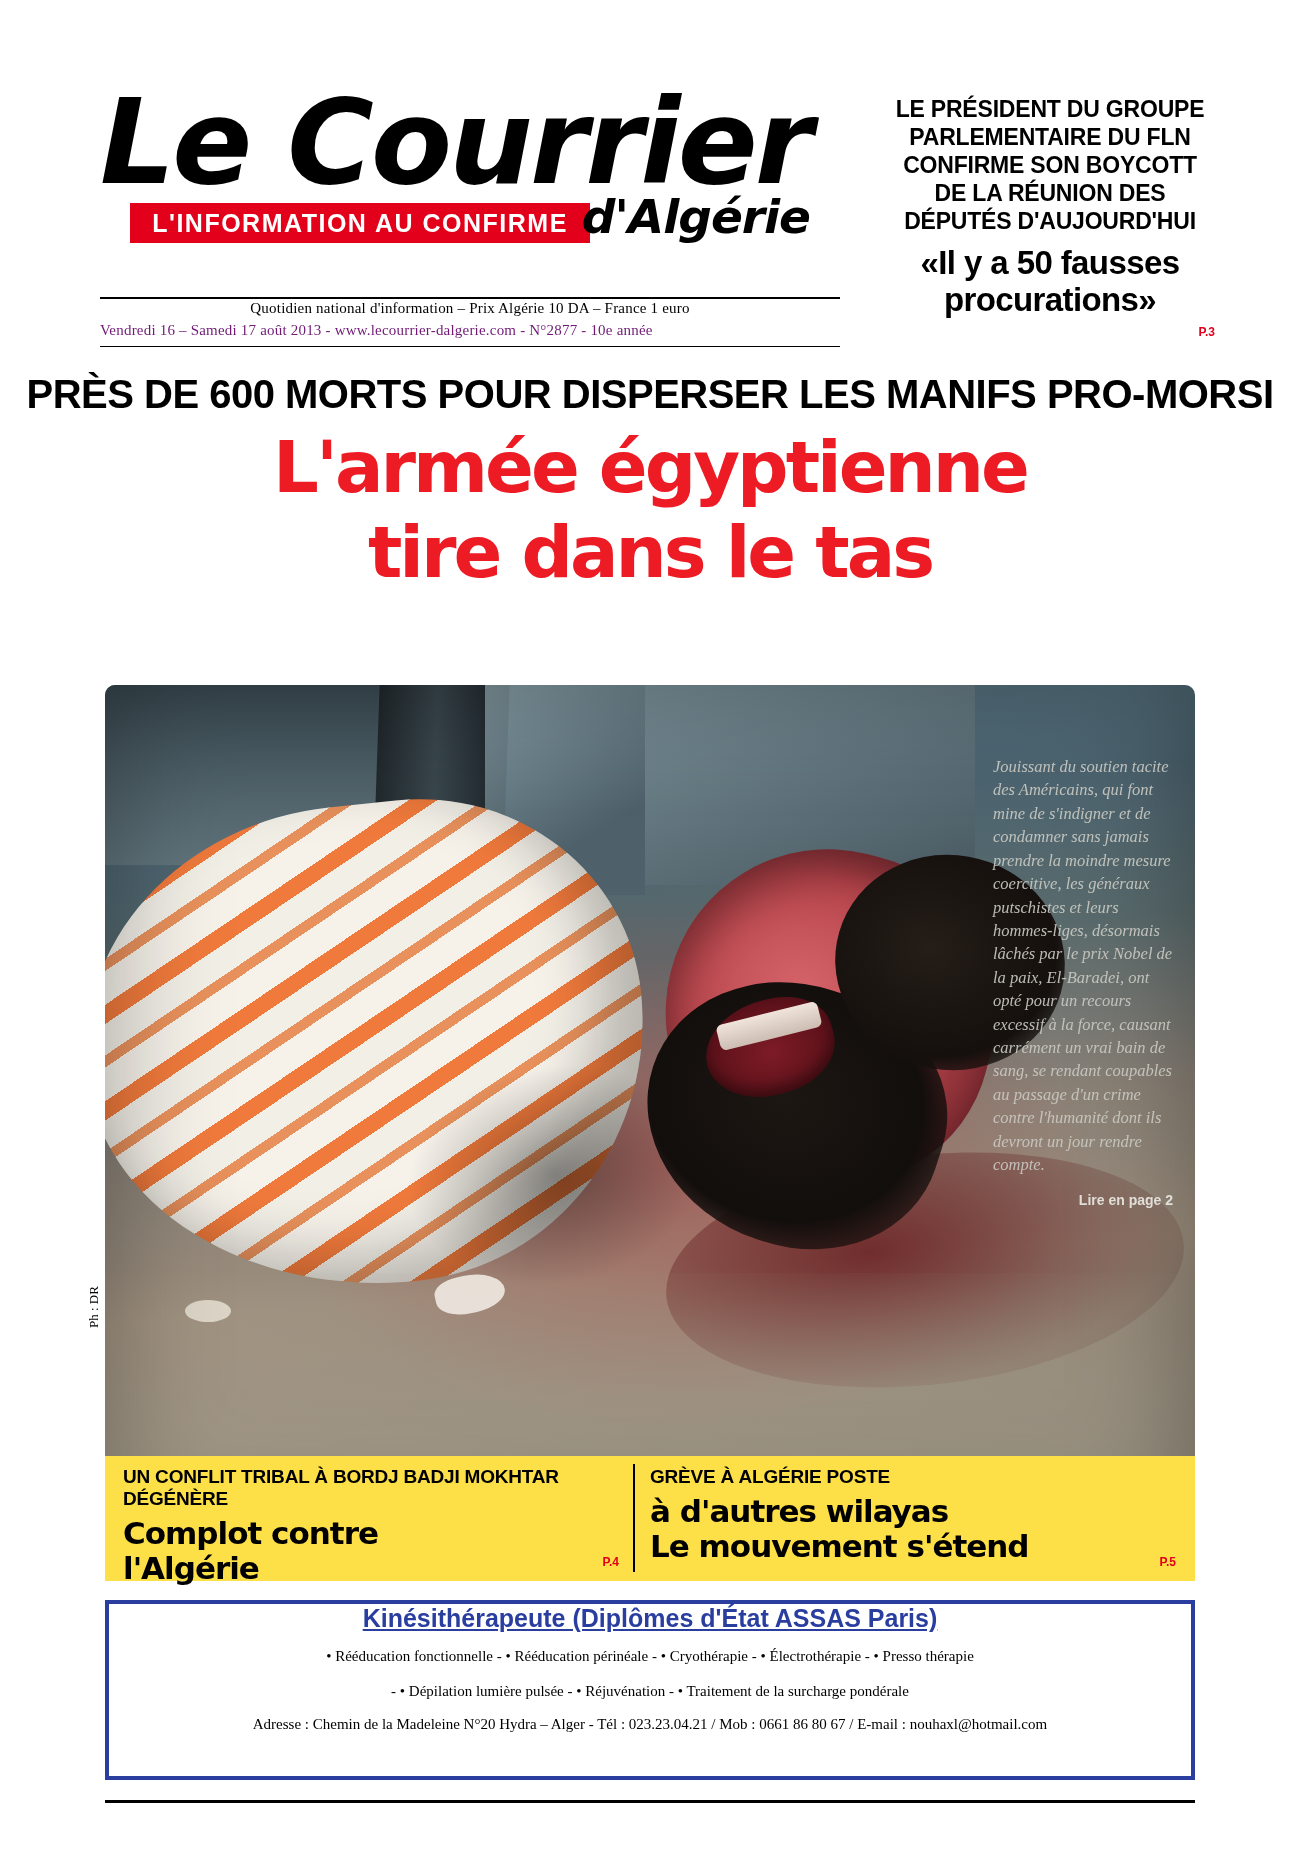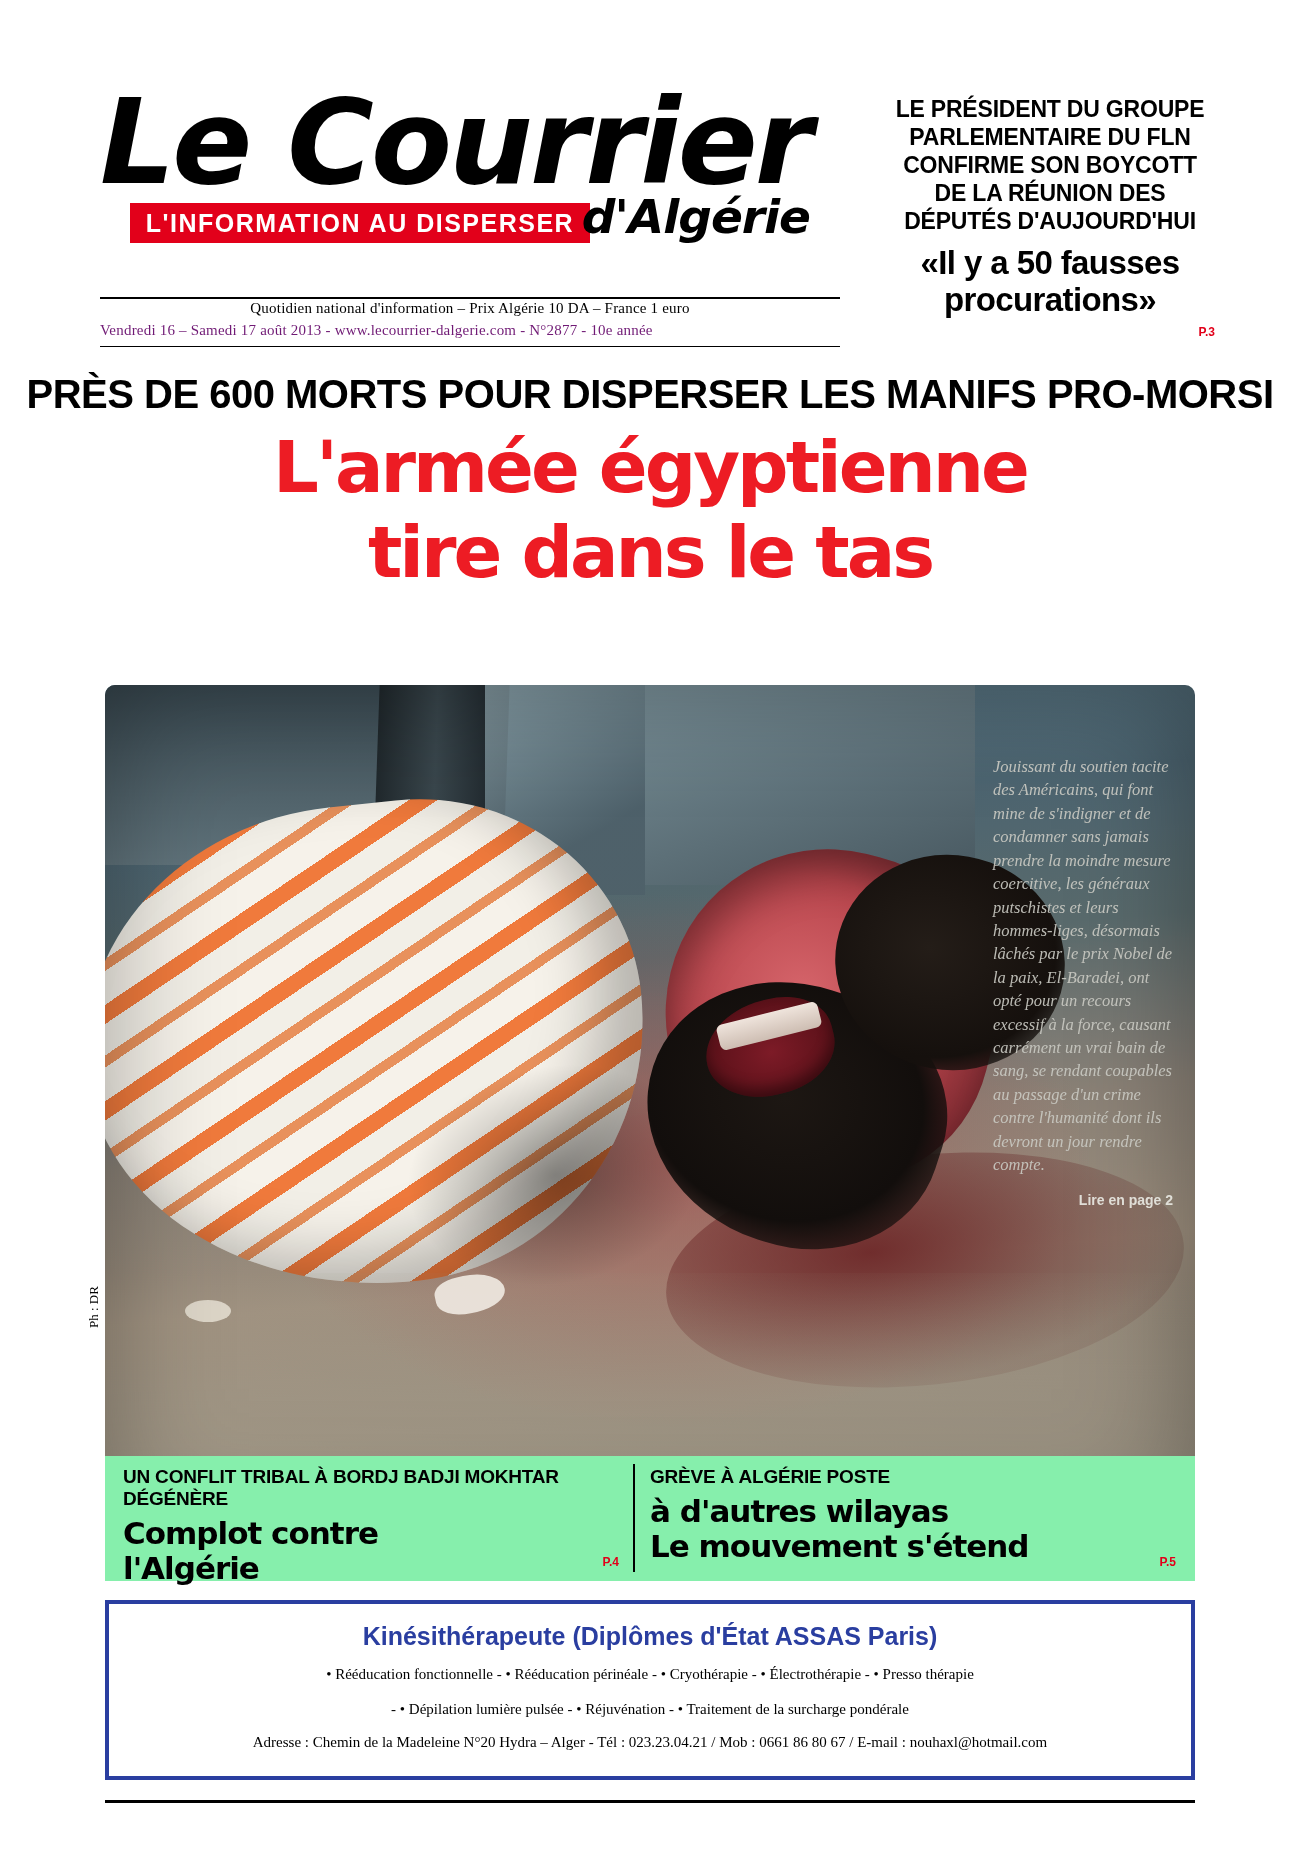--- a/index.html
+++ b/index.html
@@ -386,21 +386,21 @@
     white-space: nowrap;
   }
 
   
   .yellow-strip {
     position: absolute;
     left: 105px;
     top: 1456px;
     width: 1090px;
     height: 125px;
-    background: #86efac;
+    background: #fde047;
     box-sizing: border-box;
   }
   .ys-col {
     position: absolute;
     top: 10px;
     height: 105px;
   }
   .ys-left { left: 18px; width: 500px; }
   .ys-right { left: 545px; width: 530px; }
   .ys-divider {
@@ -450,25 +450,25 @@
     border-left: 4px solid #2a3ea0;
     border-right: 4px solid #2a3ea0;
     background: #fff;
   }
   .ad-inner {
     position: absolute;
     left: 0; right: 0; top: 0;
     text-align: center;
   }
   .ad-title {
-    margin-top: 18px;
     font-family: "Liberation Sans", sans-serif;
     font-weight: bold;
     font-size: 25px;
     color: #2a3ea0;
+    text-decoration: underline;
   }
   .ad-line {
     margin-top: 12px;
     font-family: "Liberation Serif", serif;
     font-size: 15px;
     color: #000;
     line-height: 1.5;
   }
   .ad-addr {
     margin-top: 14px;
@@ -485,21 +485,21 @@
   }
 </style>
 </head>
 <body>
 
 <div class="page">
 
   <div class="masthead">
     <div class="logo-main">Le Courrier</div>
     <div class="logo-sub-row">
-      <div class="logo-tagline">L'INFORMATION AU DISPERSER</div>
+      <div class="logo-tagline">L'INFORMATION AU CONFIRME</div>
       <div class="logo-dalgerie">d'Algérie</div>
     </div>
   </div>
   <div class="masthead-rule"></div>
   <div class="masthead-info">Quotidien national d'information – Prix Algérie 10 DA – France 1 euro</div>
   <div class="masthead-info2">Vendredi 16 – Samedi 17 août 2013 - www.lecourrier-dalgerie.com - N°2877 - 10e année</div>
   <div class="masthead-rule2"></div>
 
   <div class="teaser">
     <div class="teaser-kicker">LE PRÉSIDENT DU GROUPE PARLEMENTAIRE DU FLN CONFIRME SON BOYCOTT DE LA RÉUNION DES DÉPUTÉS D'AUJOURD'HUI</div>

